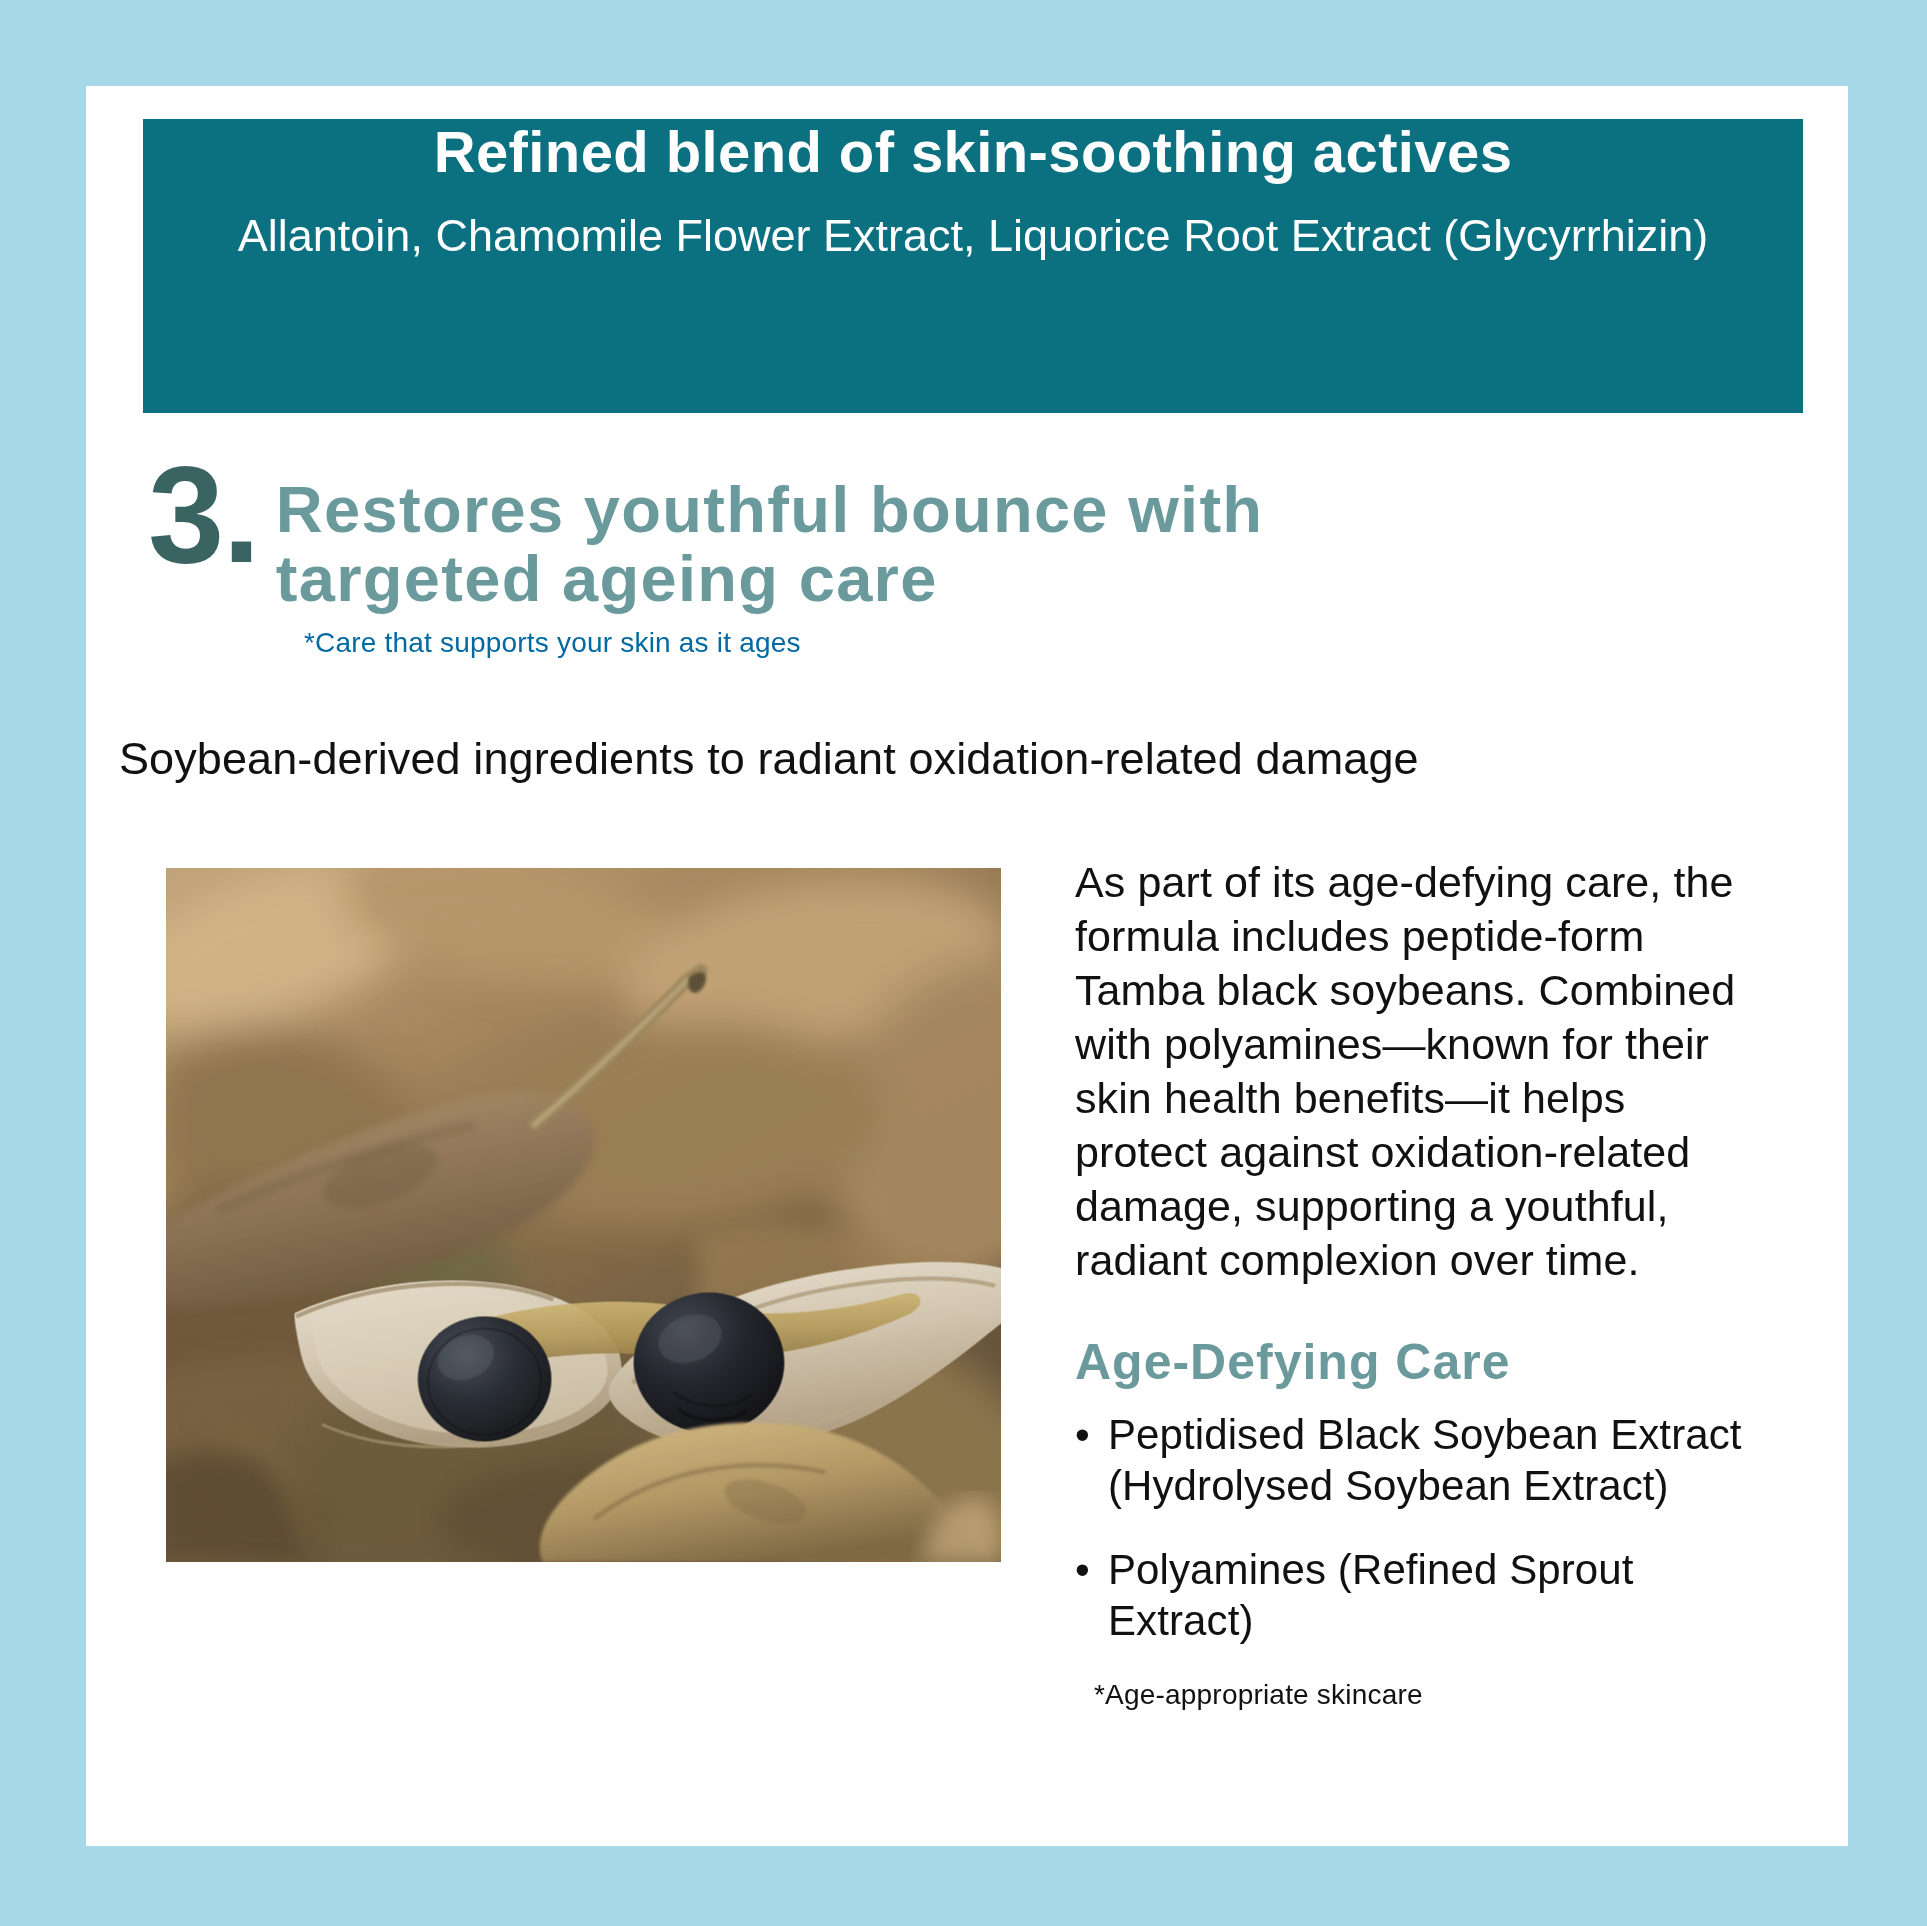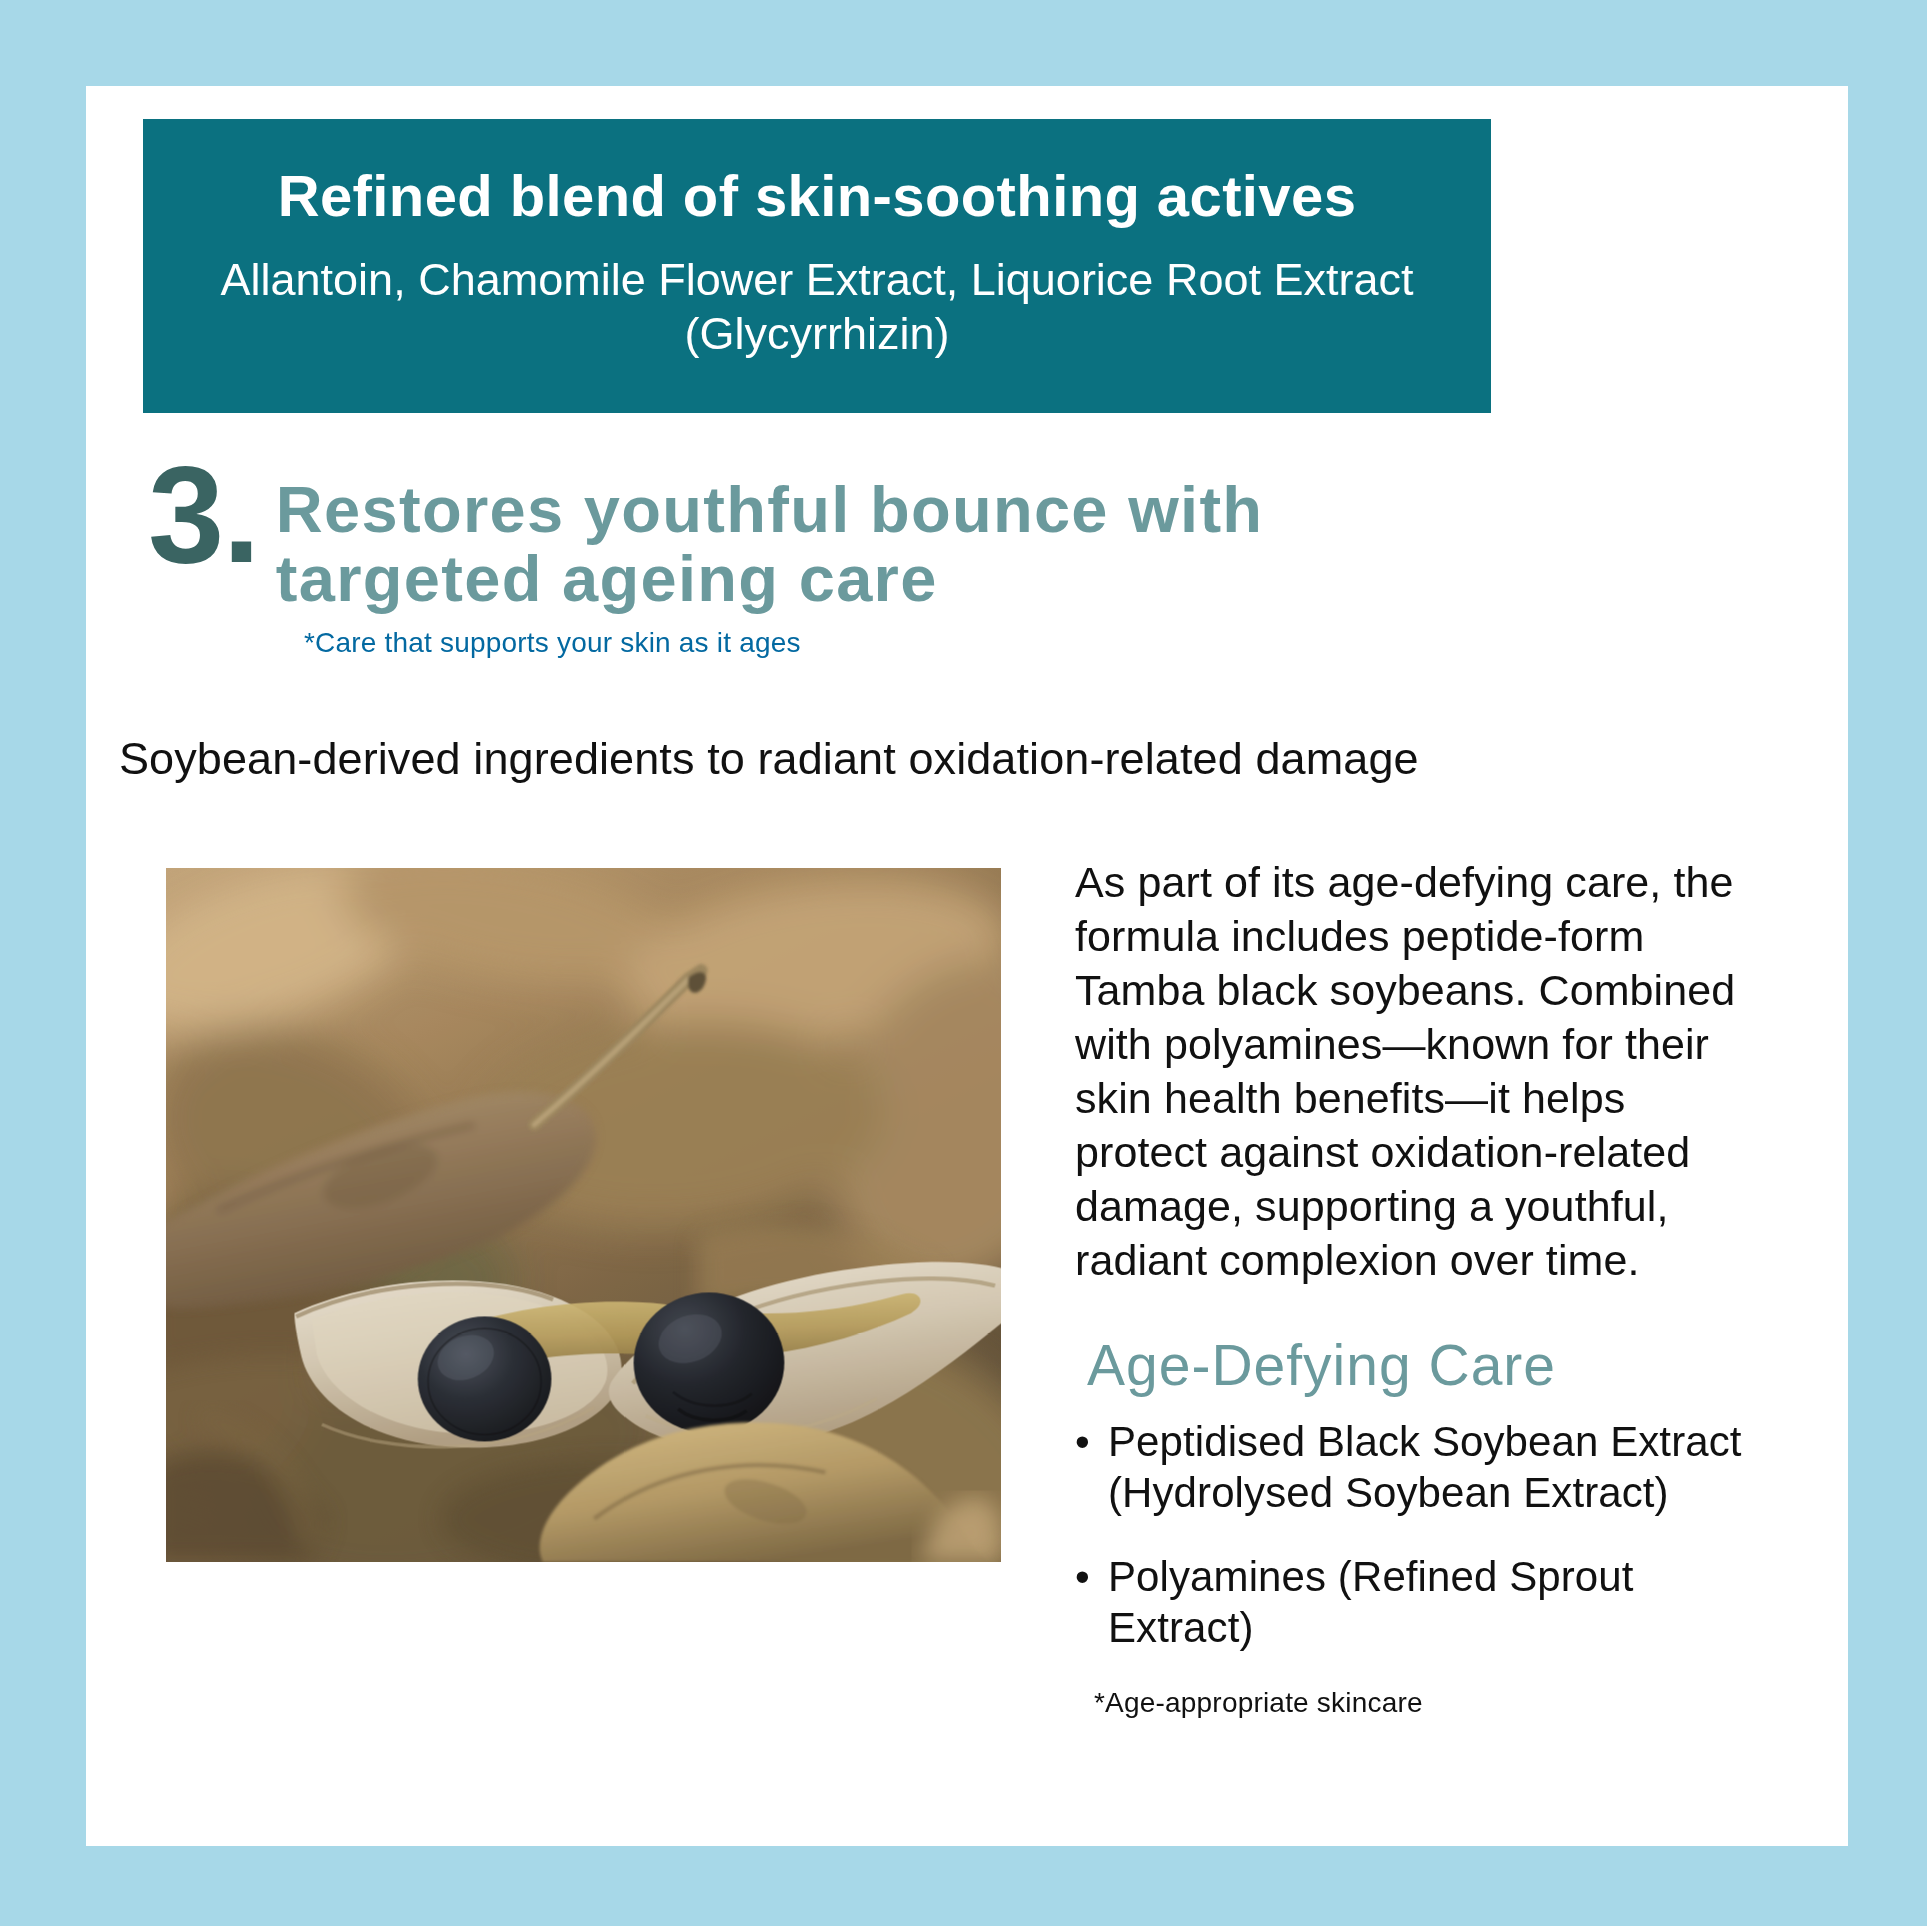--- a/index.html
+++ b/index.html
@@ -30,27 +30,26 @@
     width: 1762px;
     height: 1760px;
     background: #ffffff;
   }
 
   
   #banner {
     position: absolute;
     left: 57px;      
     top: 33px;       
-    width: 1348px;   
+    width: 1660px;   
     height: 294px;   
     background: #0b7180;
     display: flex;
     flex-direction: column;
     align-items: center;
-    justify-content: center;
     box-sizing: border-box;
     padding: 0 42px;
   }
   #banner-title {
     color: #ffffff;
     font-size: 58px;
     font-weight: 700;
     letter-spacing: 0.4px;
     line-height: 1.15;
     text-align: center;
@@ -138,24 +137,24 @@
   #body-paragraph {
     color: #111111;
     font-size: 43px;
     line-height: 1.255;
     letter-spacing: 0.1px;
     margin: 0;
   }
 
   #subhead {
     color: #6b9a9d;
-    font-size: 57px;
-    font-weight: 400;
+    font-size: 50px;
+    font-weight: 700;
     letter-spacing: 1px;
-    margin: 48px 0 22px 12px;
+    margin: 48px 0 22px 0;
     line-height: 1.05;
   }
 
   ul.ingredients {
     list-style: none;
     margin: 0;
     padding: 0;
   }
   ul.ingredients li {
     position: relative;

